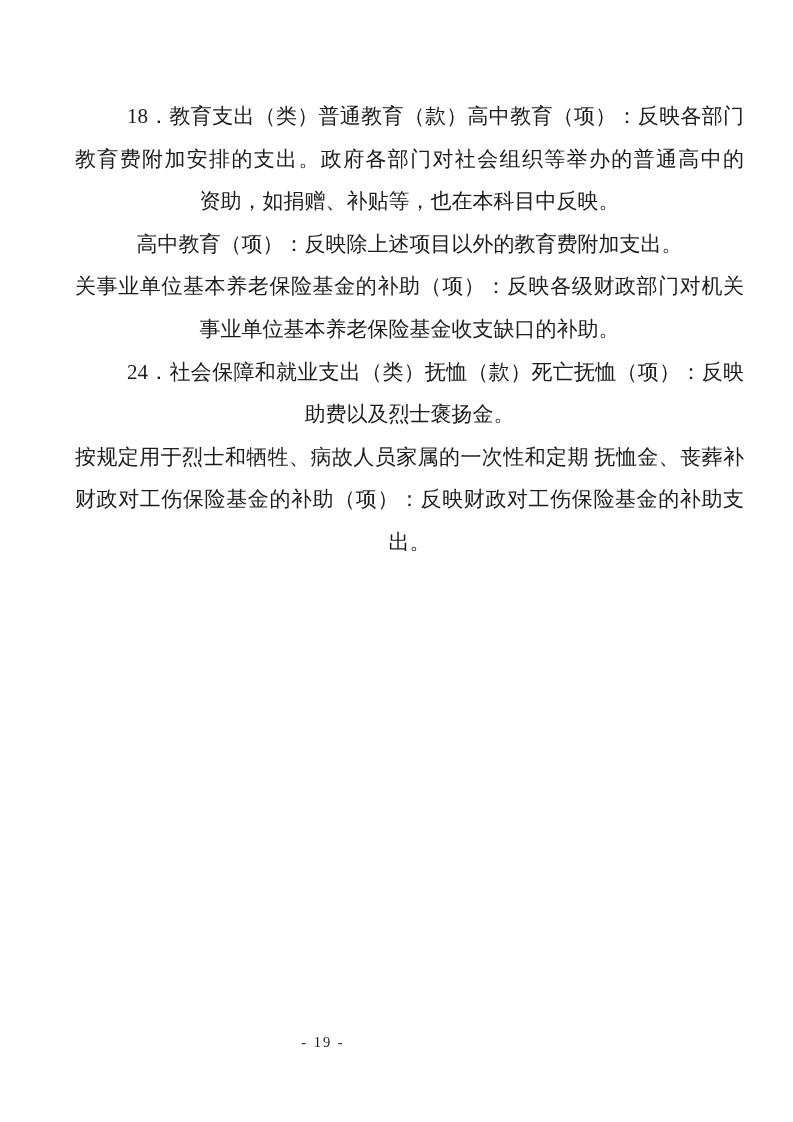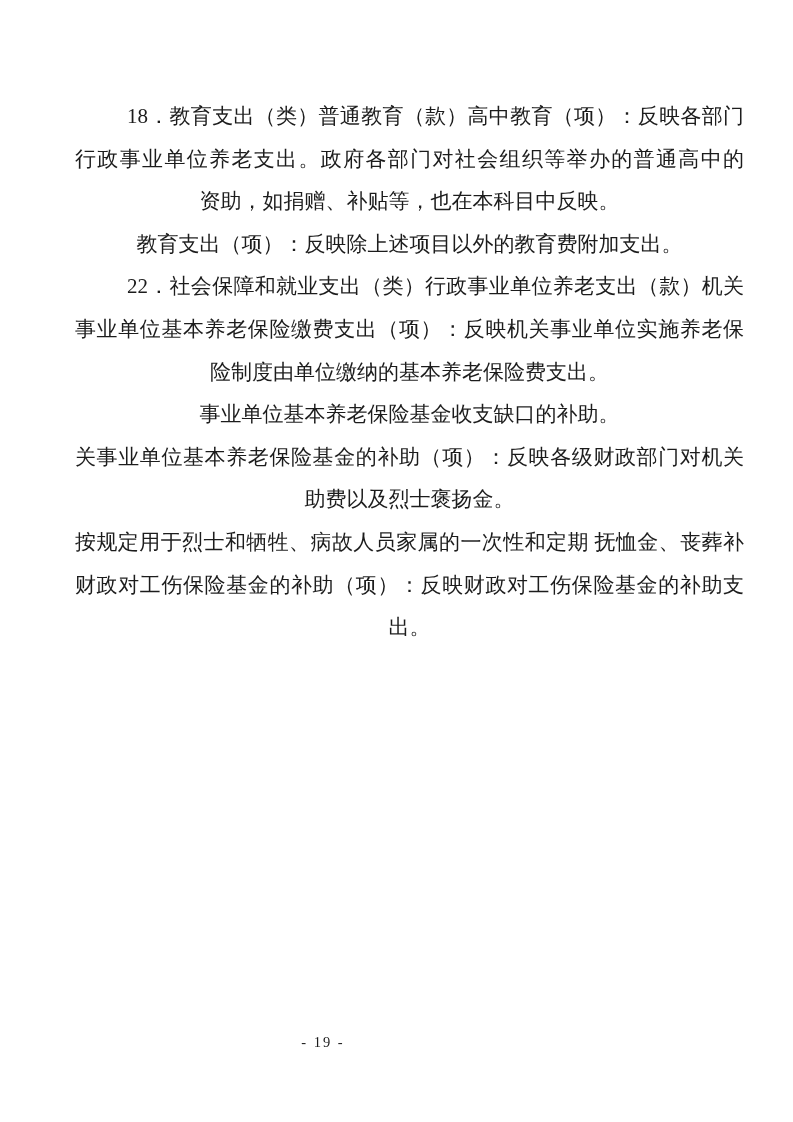--- a/index.html
+++ b/index.html
@@ -61,42 +61,38 @@
   }
 </style>
 </head>
 <body>
 
 <div class="page">
   <div class="content">
 
     <div class="para">
       <div class="ln first justify">18．教育支出（类）普通教育（款）高中教育（项）：反映各部门</div>
-      <div class="ln justify">行政事业单位养老支出。政府各部门对社会组织等举办的普通高中的</div>
+      <div class="ln justify">教育费附加安排的支出。政府各部门对社会组织等举办的普通高中的</div>
       <div class="ln end">资助，如捐赠、补贴等，也在本科目中反映。</div>
     </div>
 
 
     <div class="para">
-      <div class="ln end">教育支出（项）：反映除上述项目以外的教育费附加支出。</div>
+      <div class="ln end">高中教育（项）：反映除上述项目以外的教育费附加支出。</div>
     </div>
 
 
+
     <div class="para">
-      <div class="ln first justify">22．社会保障和就业支出（类）行政事业单位养老支出（款）机关</div>
-      <div class="ln justify">事业单位基本养老保险缴费支出（项）：反映机关事业单位实施养老保</div>
-      <div class="ln end">险制度由单位缴纳的基本养老保险费支出。</div>
+      <div class="ln justify">关事业单位基本养老保险基金的补助（项）：反映各级财政部门对机关</div>
+      <div class="ln end">事业单位基本养老保险基金收支缺口的补助。</div>
     </div>
 
     <div class="para">
-      <div class="ln end">事业单位基本养老保险基金收支缺口的补助。</div>
-      <div class="ln justify">关事业单位基本养老保险基金的补助（项）：反映各级财政部门对机关</div>
-    </div>
-
-    <div class="para">
+      <div class="ln first justify">24．社会保障和就业支出（类）抚恤（款）死亡抚恤（项）：反映</div>
       <div class="ln end">助费以及烈士褒扬金。</div>
       <div class="ln justify">按规定用于烈士和牺牲、病故人员家属的一次性和定期 抚恤金、丧葬补</div>
     </div>
 
     <div class="para">
       <div class="ln justify">财政对工伤保险基金的补助（项）：反映财政对工伤保险基金的补助支</div>
       <div class="ln end">出。</div>
     </div>
 
 

